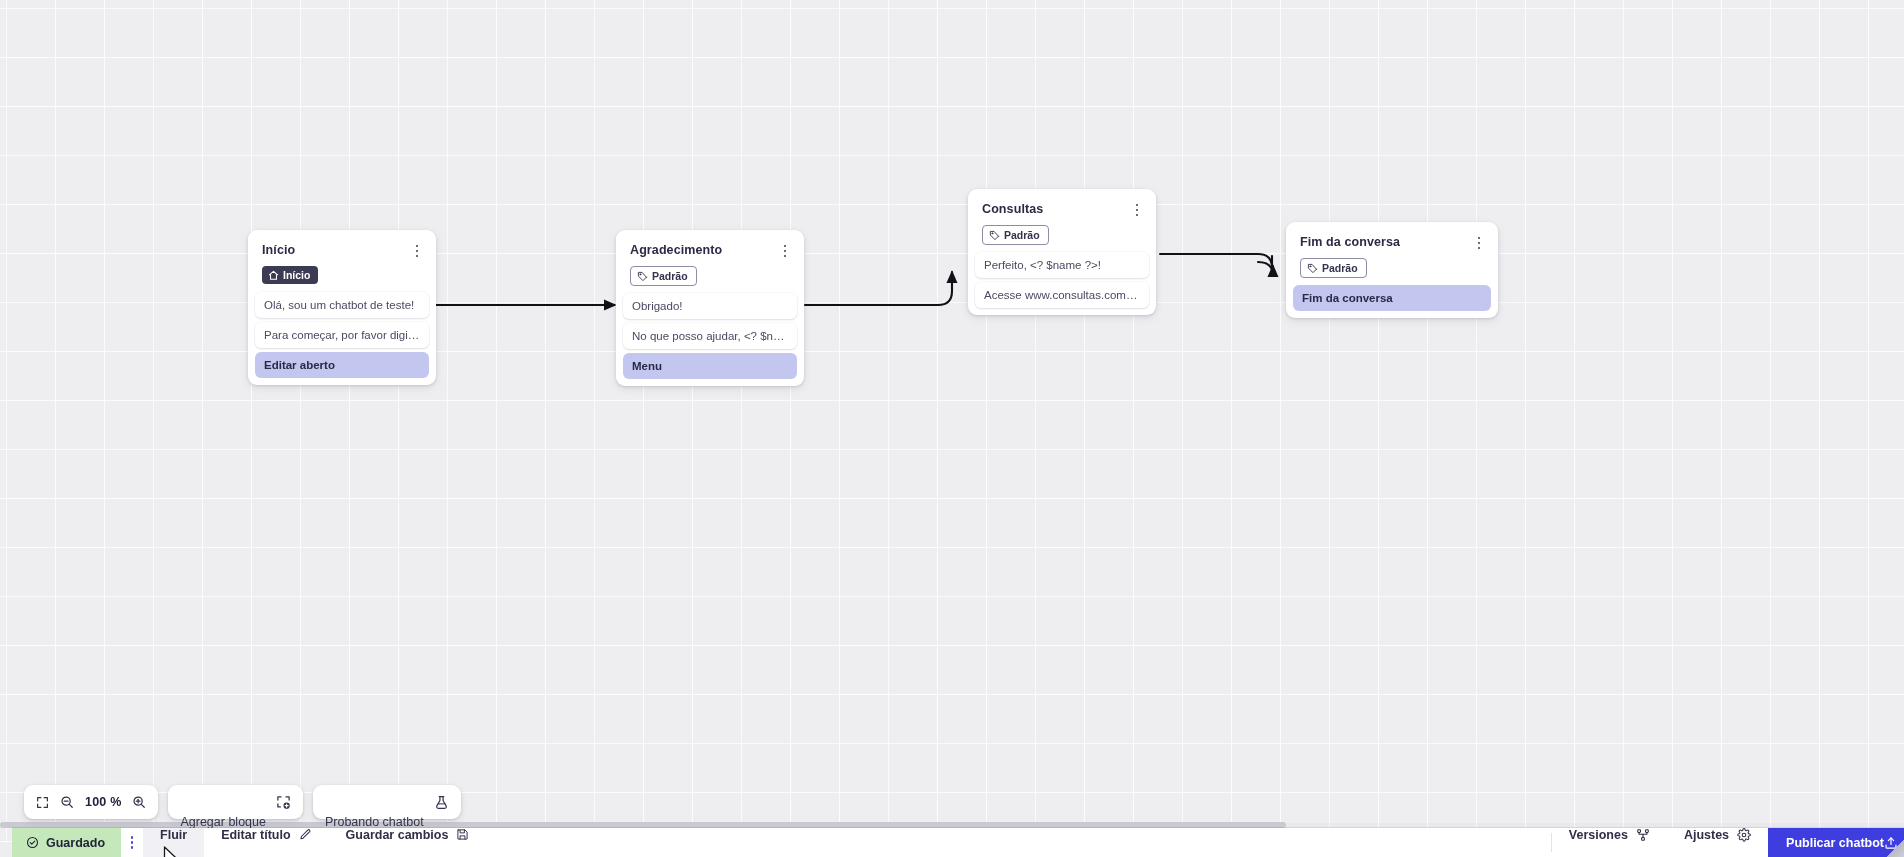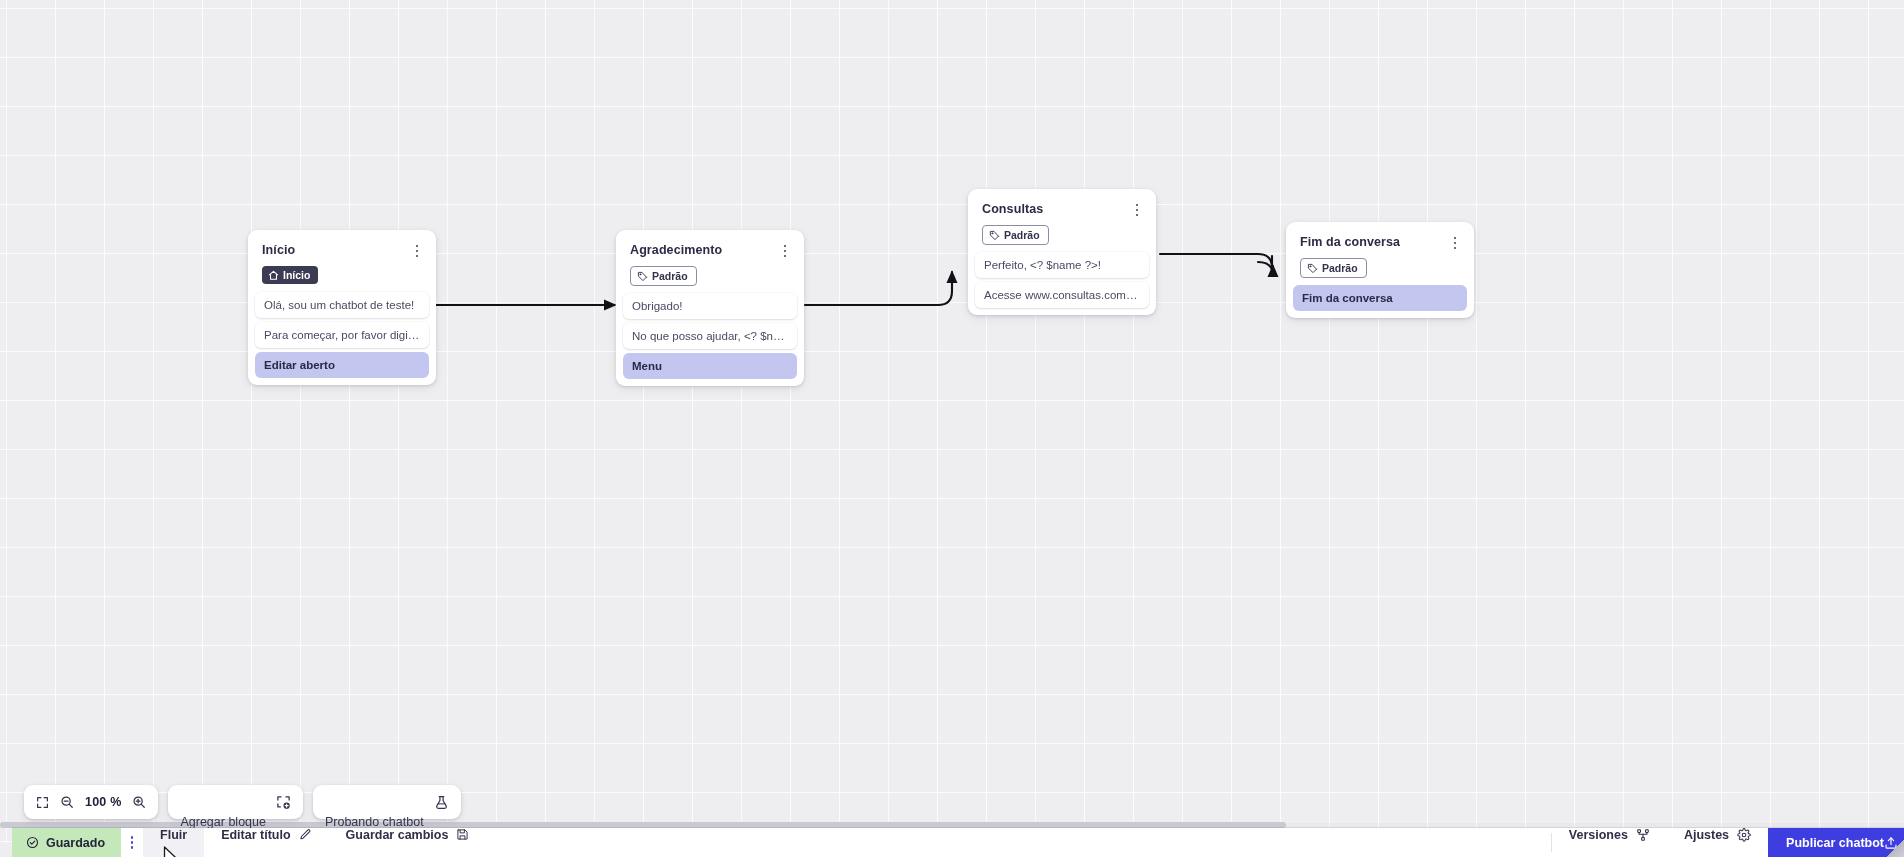--- a/index.html
+++ b/index.html
@@ -211,21 +211,21 @@
         </svg>
         <span>Padrão</span>
       </span>
     </div>
     <div class="rows">
       <div class="row">Perfeito, &lt;? $name ?&gt;!</div>
       <div class="row">Acesse www.consultas.com par...</div>
     </div>
   </div>
 
-  <div class="node" style="left:1286px; top:222px; width:188px;">
+  <div class="node" style="left:1286px; top:222px; width:212px;">
     <div class="node-head">
       <div class="node-title">Fim da conversa</div>
       <div class="kebab">
         <i></i>
           <i></i>
           <i></i>
       </div>
     </div>
     <div class="tagrow">
       <span class="tag default">

